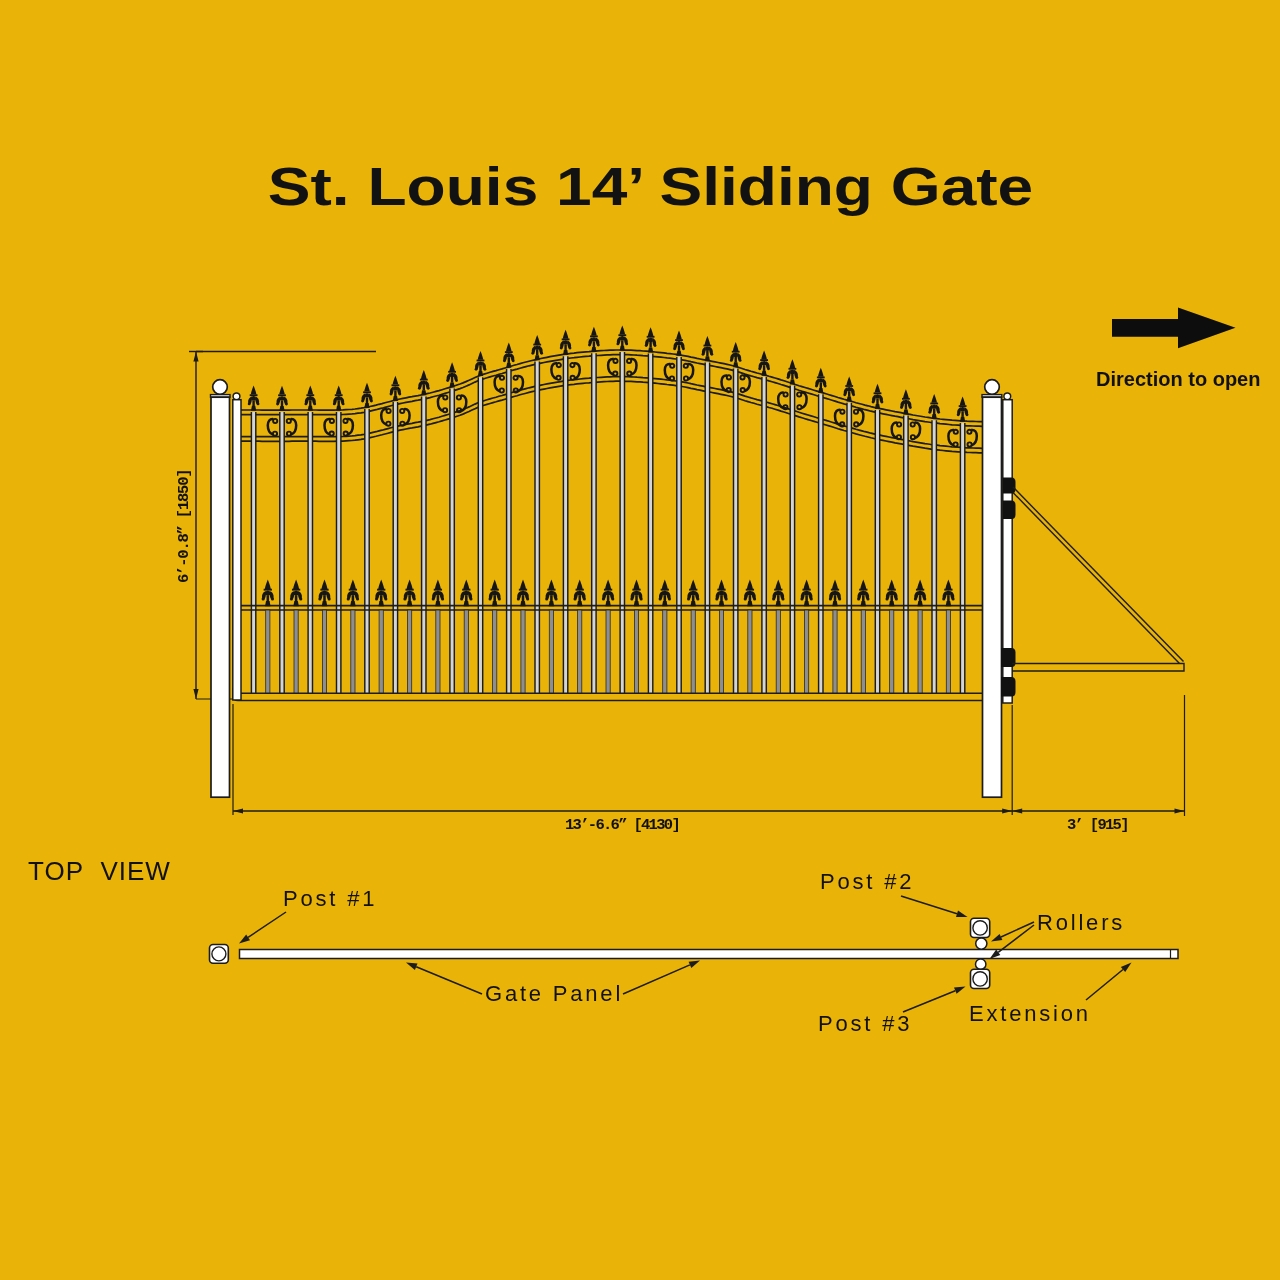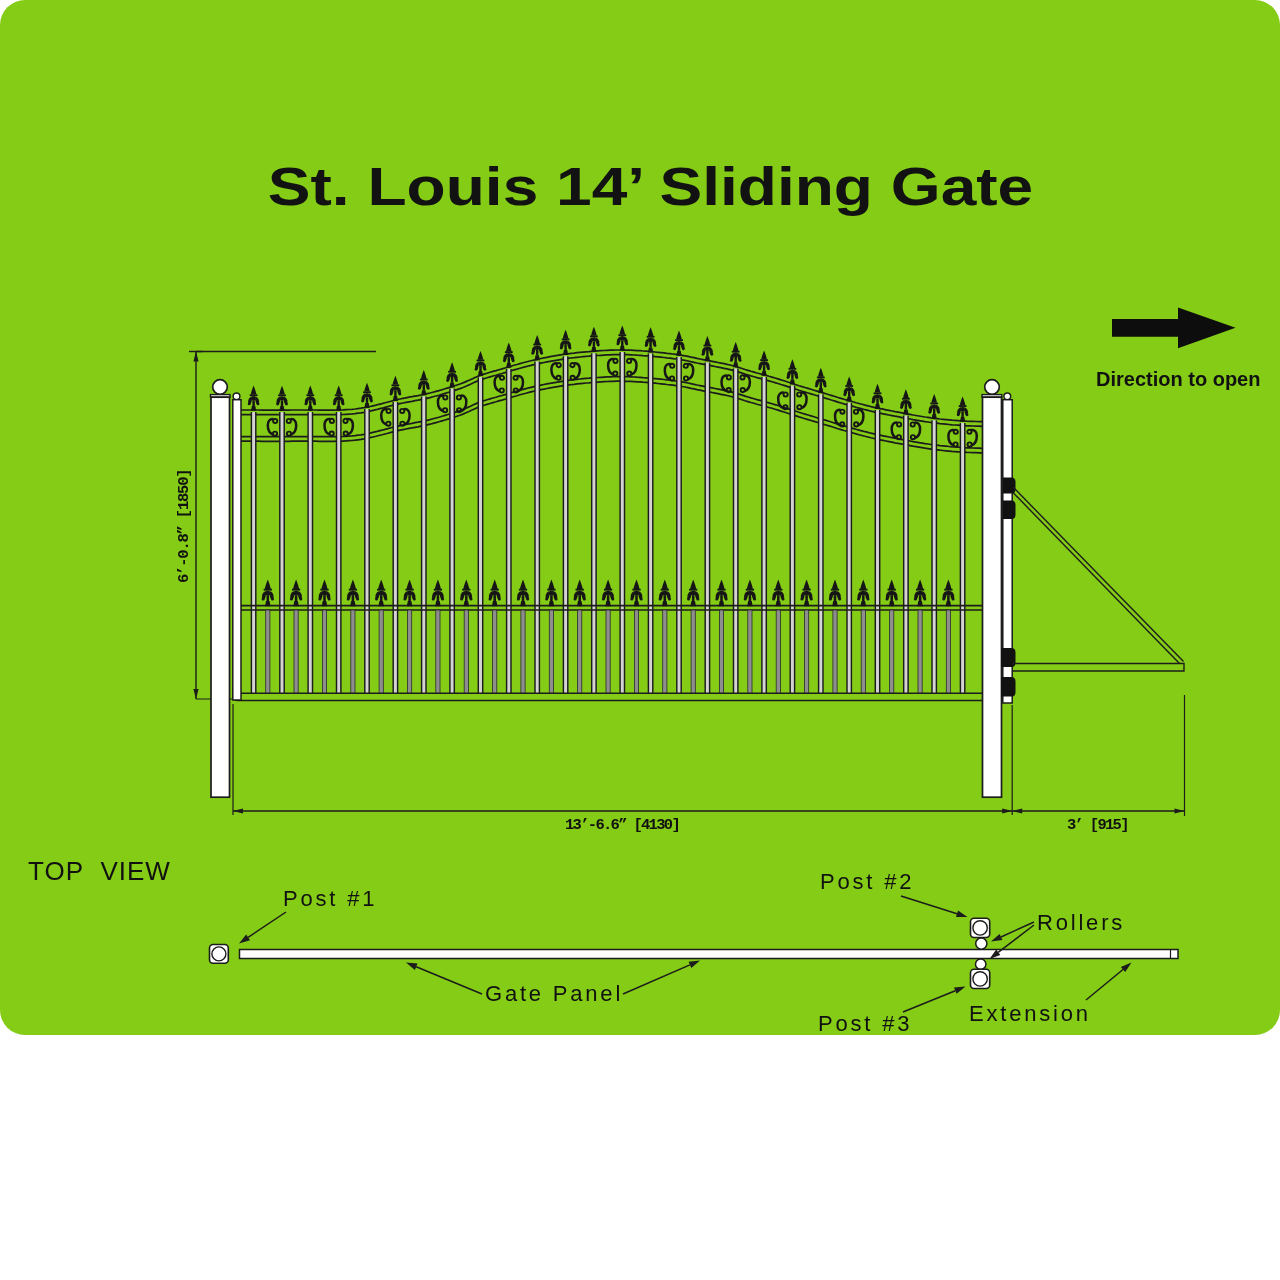--- a/index.html
+++ b/index.html
@@ -1,16 +1,16 @@
 <!DOCTYPE html>
 <html><head>
 <meta charset="utf-8">
 <style>
   html,body { margin:0; padding:0; background:#ffffff; }
-  .page { position:relative; width:1280px; height:1035px; background:#84cc16;border-radius:25px; }
+  .page { position:relative; width:1280px; height:1280px; background:#eab308; }
   .title { position:absolute; left:0; top:156px; width:1280px; text-align:center;
            font-family:"Liberation Sans", sans-serif; font-weight:bold; font-size:53px;
            color:#121212; box-sizing:border-box; padding-left:21px; transform:scaleX(1.209); transform-origin:650.5px 50%; }
 </style>
 </head>
 <body>
 <div class="page">
 
 <div class="title">St. Louis 14’ Sliding Gate</div>
 

